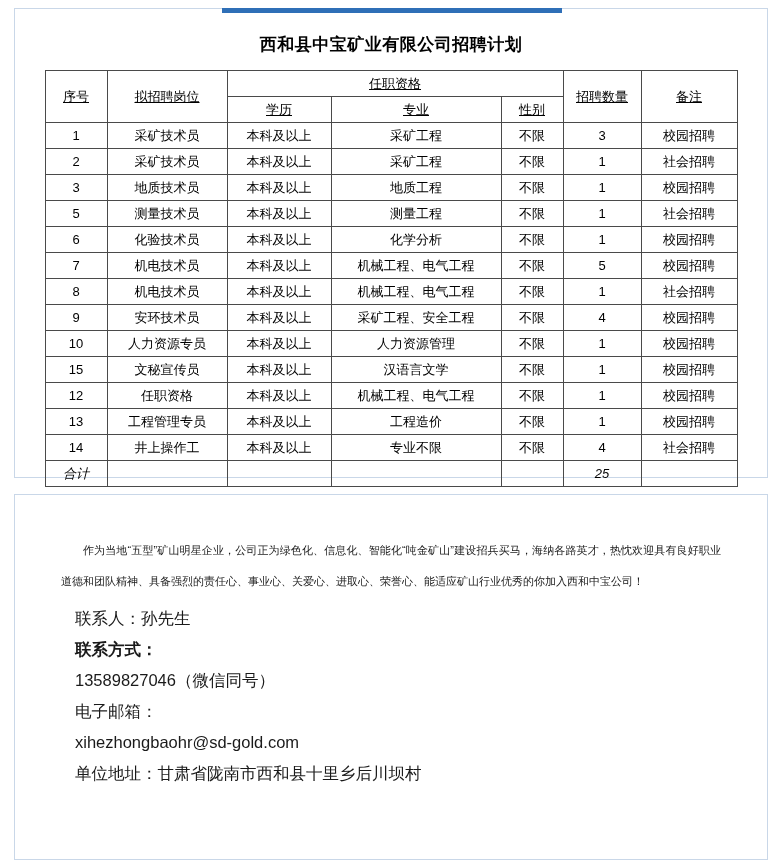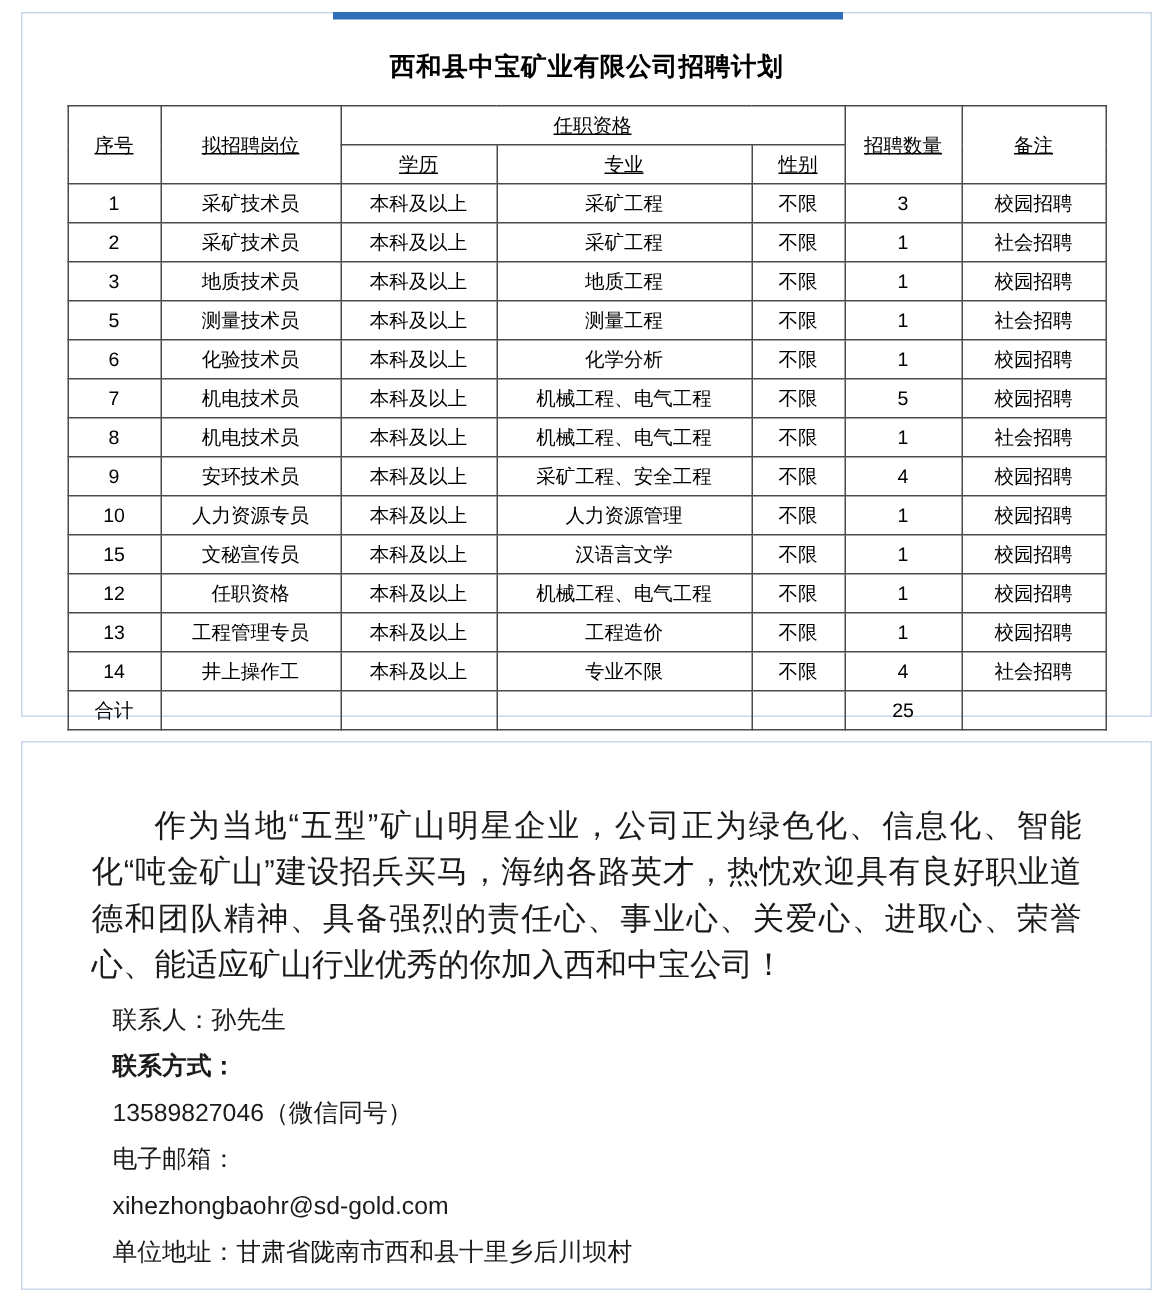--- a/index.html
+++ b/index.html
@@ -74,37 +74,37 @@
     text-decoration: underline;
   }
   .col-no { width: 62px; }
   .col-post { width: 120px; }
   .col-edu { width: 104px; }
   .col-major { width: 170px; }
   .col-gender { width: 62px; }
   .col-count { width: 78px; }
   .col-note { width: 96px; }
   .b { font-weight: bold; margin-left: 24px; }
-  .total-row td { height: 32px; }
+  .total-row td { height: 32px; font-style: italic; }
   .total-label { font-size: 13px; }
 
   
   .card-bottom {
     position: absolute;
     left: 14px;
     top: 494px;
     width: 754px;
     height: 366px;
     background: #ffffff;
     border: 1px solid #c9d7e8;
     box-sizing: border-box;
     padding: 40px 46px 0 46px;
   }
   .para {
-    font-size: 21px;
+    font-size: 11px;
     line-height: 31px;
     text-indent: 2em;
     margin: 0 0 6px 0;
     color: #1a1a1a;
     text-align: justify;
   }
   .contact-line {
     font-size: 16.5px;
     line-height: 31px;
     margin: 0;

